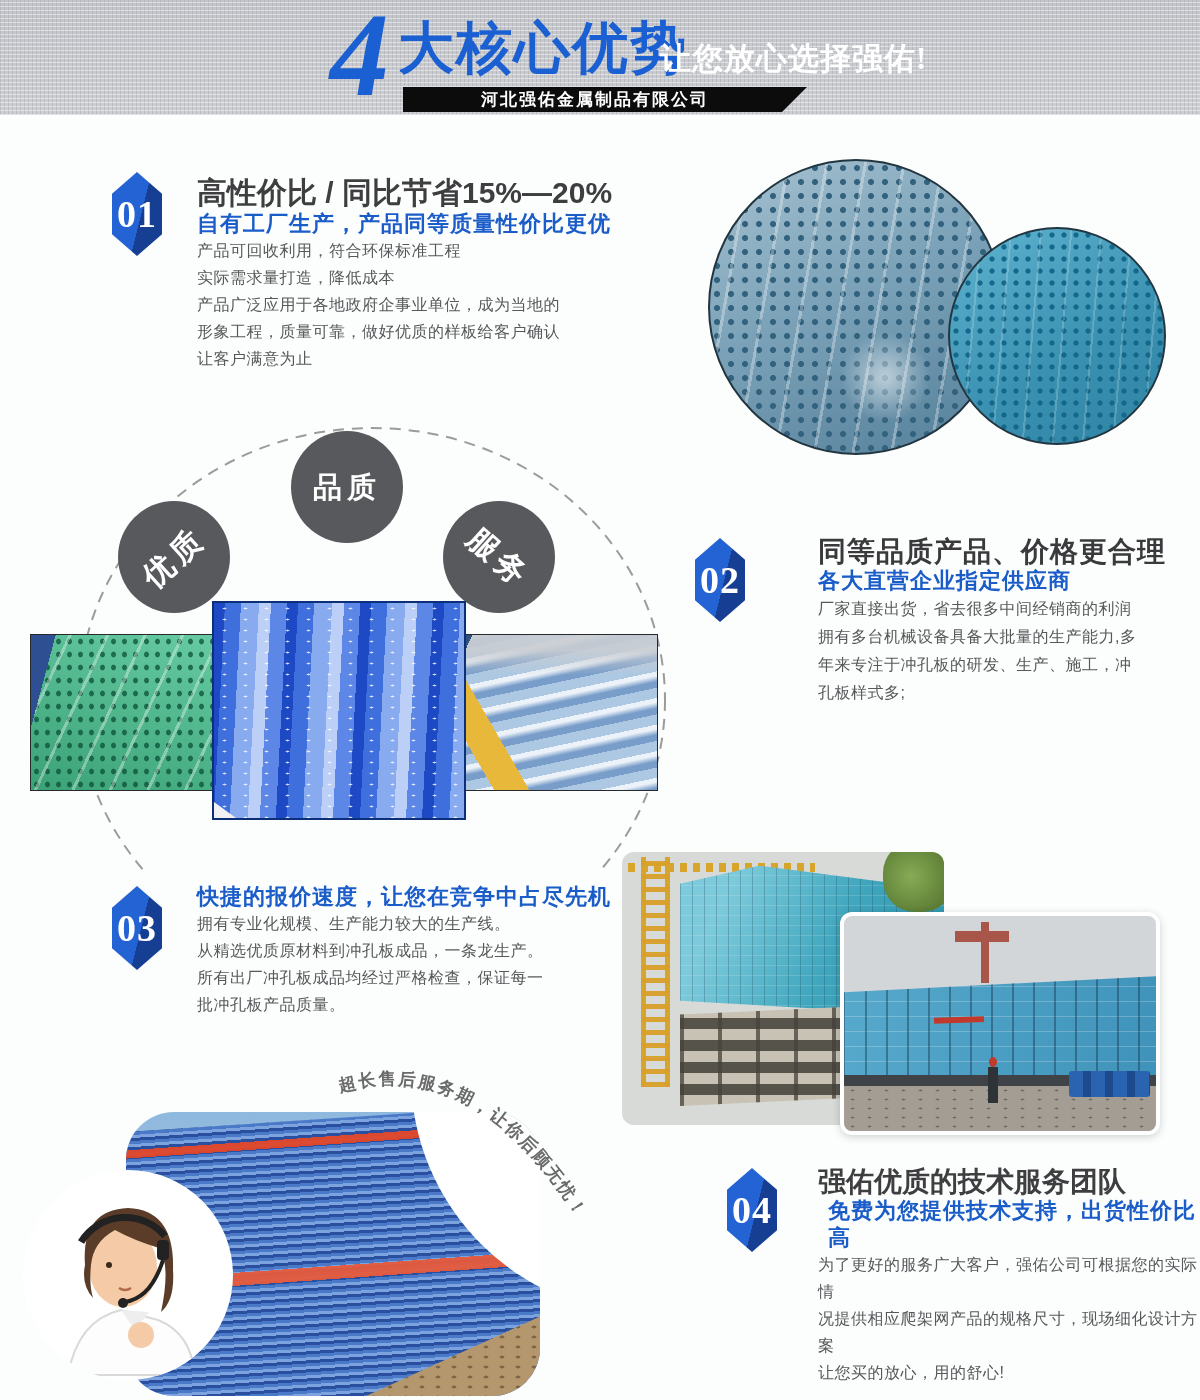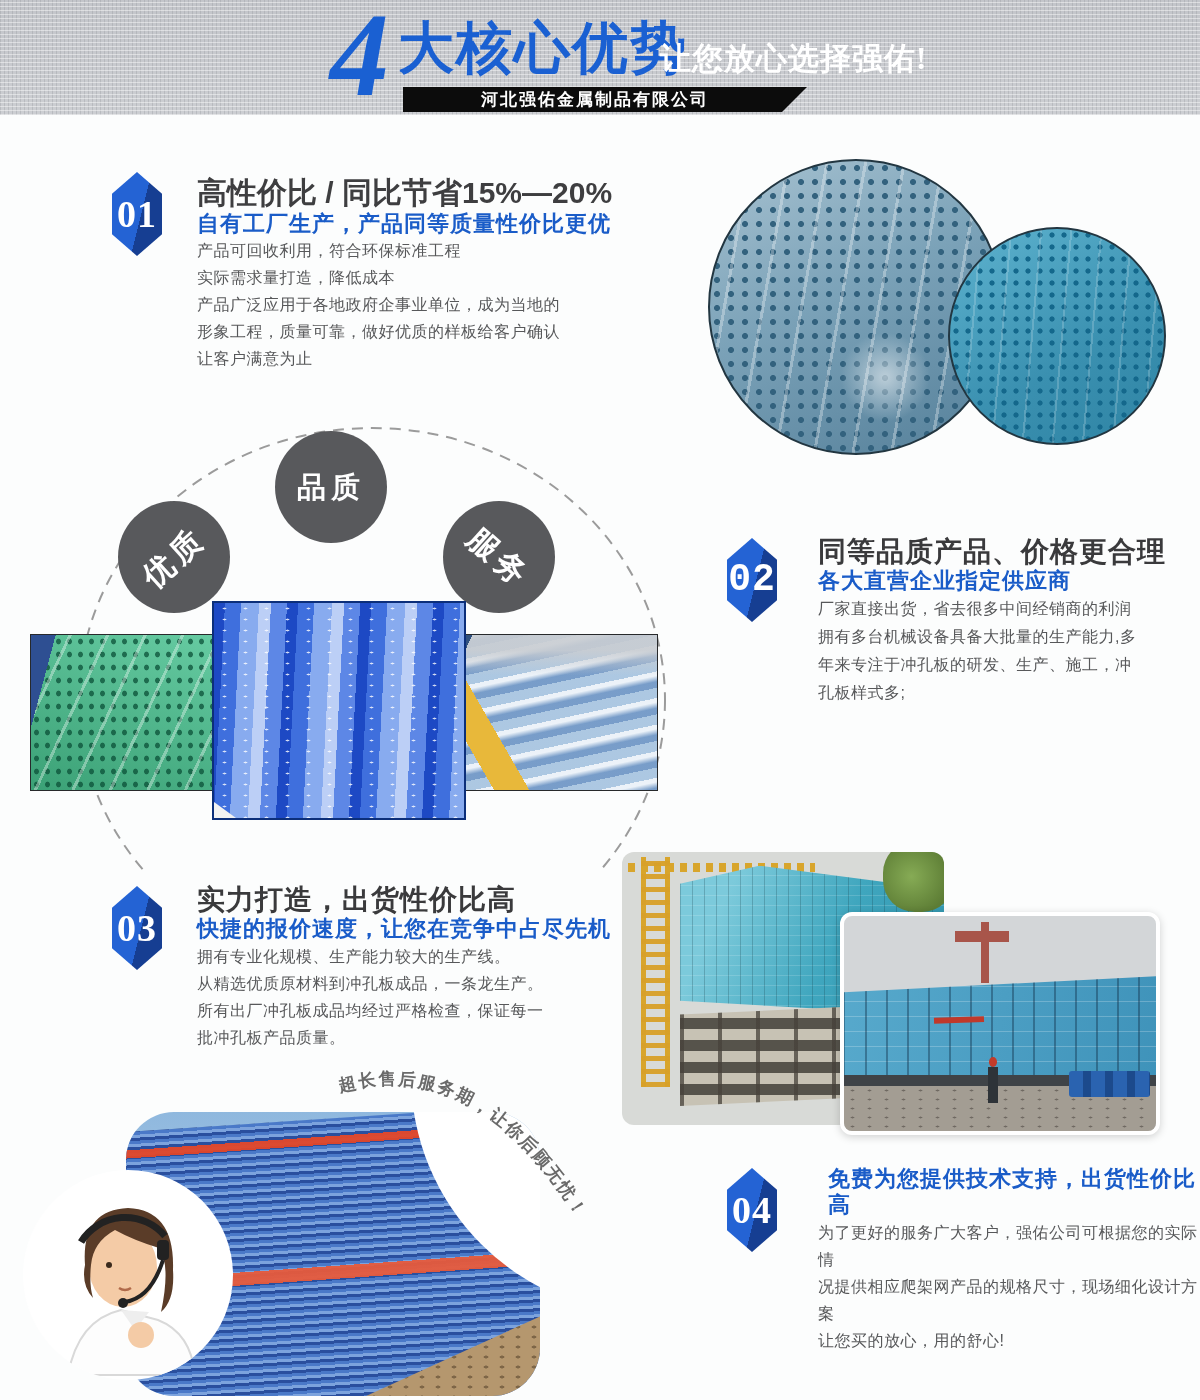--- a/index.html
+++ b/index.html
@@ -171,51 +171,50 @@
 让客户满意为止</div>
   </div>
 
   <div class="perf-circle" id="circle-large" data-name="perforated-panel-photo-large"></div>
   <div class="perf-circle" id="circle-small" data-name="perforated-panel-photo-small"></div>
 
   <svg id="dash-svg" width="640" height="470" data-name="dashed-arc">
     <ellipse cx="317" cy="300" rx="293" ry="272" fill="none" stroke="#9b9b9b" stroke-width="2" stroke-dasharray="11 8"></ellipse>
   </svg>
 
-  <div class="badge" id="badge-quality" style="left:275px;top:431px;" data-name="badge-quality">
+  <div class="badge" id="badge-quality" style="left:291px;top:431px;" data-name="badge-quality">
     <span data-name="badge-quality-label">品质</span>
   </div>
   <div class="badge" id="badge-premium" style="left:118px;top:501px;" data-name="badge-premium">
     <span data-name="badge-premium-label">优质</span>
   </div>
   <div class="badge" id="badge-service" style="left:443px;top:501px;" data-name="badge-service">
     <span data-name="badge-service-label">服务</span>
   </div>
 
   <div class="strip-photo" id="photo-green" data-name="green-panel-photo"></div>
   <div class="strip-photo" id="photo-wave" data-name="wave-panel-photo"></div>
   <div class="strip-photo" id="photo-blue" data-name="blue-panel-photo"></div>
 
-  <div class="hex" style="left:727px;top:538px;font-family:Liberation Mono, monospace;" data-name="hexagon-02">
+  <div class="hex" style="left:695px;top:538px;" data-name="hexagon-02">
     <span data-name="section-number">02</span>
   </div>
   <div class="sec" style="left:818px;top:536px;width:370px;" data-name="section-02">
     <div class="title-serif" data-name="section-02-title">同等品质产品、价格更合理</div>
     <div class="subtitle" data-name="section-02-subtitle">各大直营企业指定供应商</div>
     <div class="body" style="line-height:28px;" data-name="section-02-body">厂家直接出货，省去很多中间经销商的利润
 拥有多台机械设备具备大批量的生产能力,多
 年来专注于冲孔板的研发、生产、施工，冲
 孔板样式多;</div>
   </div>
 
   <div class="hex" style="left:112px;top:886px;" data-name="hexagon-03">
     <span data-name="section-number">03</span>
   </div>
   <div class="sec" style="left:197px;top:884px;width:440px;" data-name="section-03">
-    <div class="title-serif" data-name="section-03-title">实力打造，出货性价比高</div>
     <div class="subtitle" data-name="section-03-subtitle">快捷的报价速度，让您在竞争中占尽先机</div>
     <div class="body" data-name="section-03-body">拥有专业化规模、生产能力较大的生产线。
 从精选优质原材料到冲孔板成品，一条龙生产。
 所有出厂冲孔板成品均经过严格检查，保证每一
 批冲孔板产品质量。</div>
   </div>
 
   <div class="photo-frame" id="photo-build" data-name="construction-building-photo">
     <div id="pb-boom" data-name="crane-boom"></div>
     <div id="pb-crane" data-name="crane-tower"></div>
@@ -259,19 +258,20 @@
     <defs>
         <path id="arcp" d="M 45 52 Q 200 8 310 228" fill="none"></path>
       </defs>
     <text><textPath href="#arcp" data-name="arc-text-label">超长售后服务期，让你后顾无忧！</textPath></text>
   </svg>
 
   <div class="hex" style="left:727px;top:1168px;text-align:right;" data-name="hexagon-04">
     <span data-name="section-number">04</span>
   </div>
   <div class="sec" style="left:818px;top:1166px;width:380px;" data-name="section-04">
+    <div class="title-sans" style="font-size:28px;" data-name="section-04-title">强佑优质的技术服务团队</div>
     <div class="subtitle" style="margin-left:10px;" data-name="section-04-subtitle">免费为您提供技术支持，出货性价比高</div>
     <div class="body" data-name="section-04-body">为了更好的服务广大客户，强佑公司可根据您的实际情
 况提供相应爬架网产品的规格尺寸，现场细化设计方案
 让您买的放心，用的舒心!</div>
   </div>
 
 </div>
 
 </body></html>

